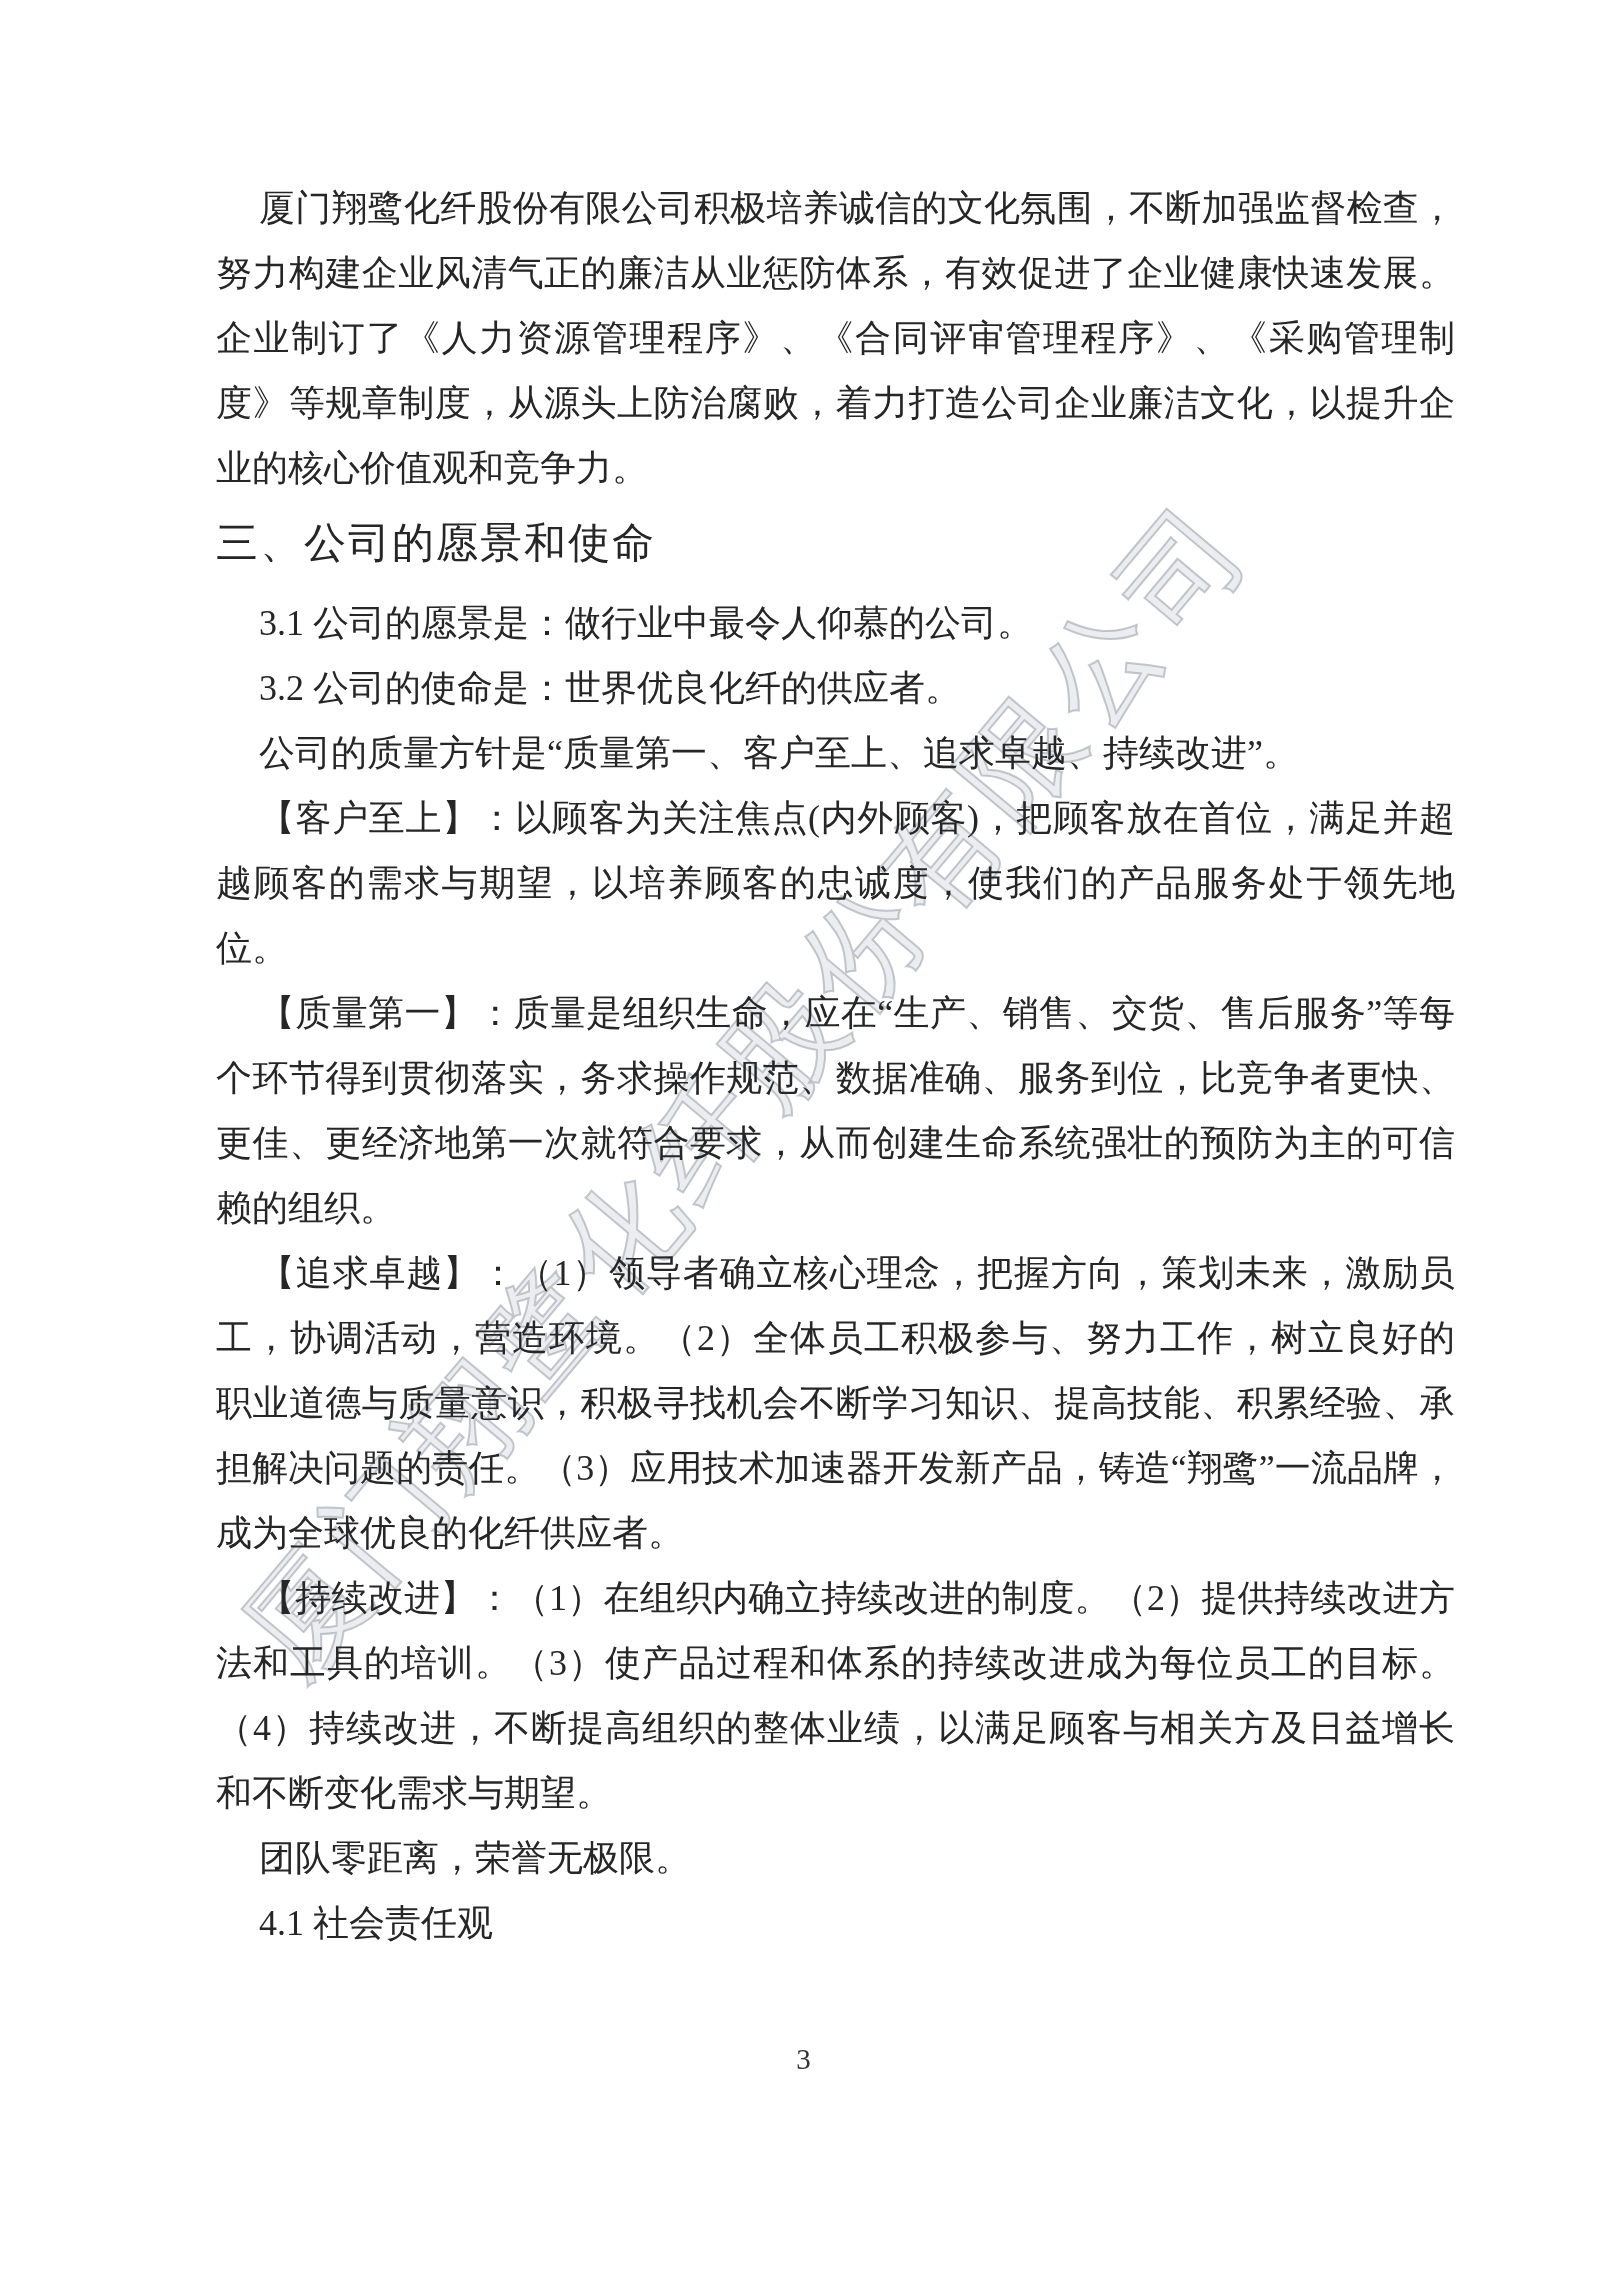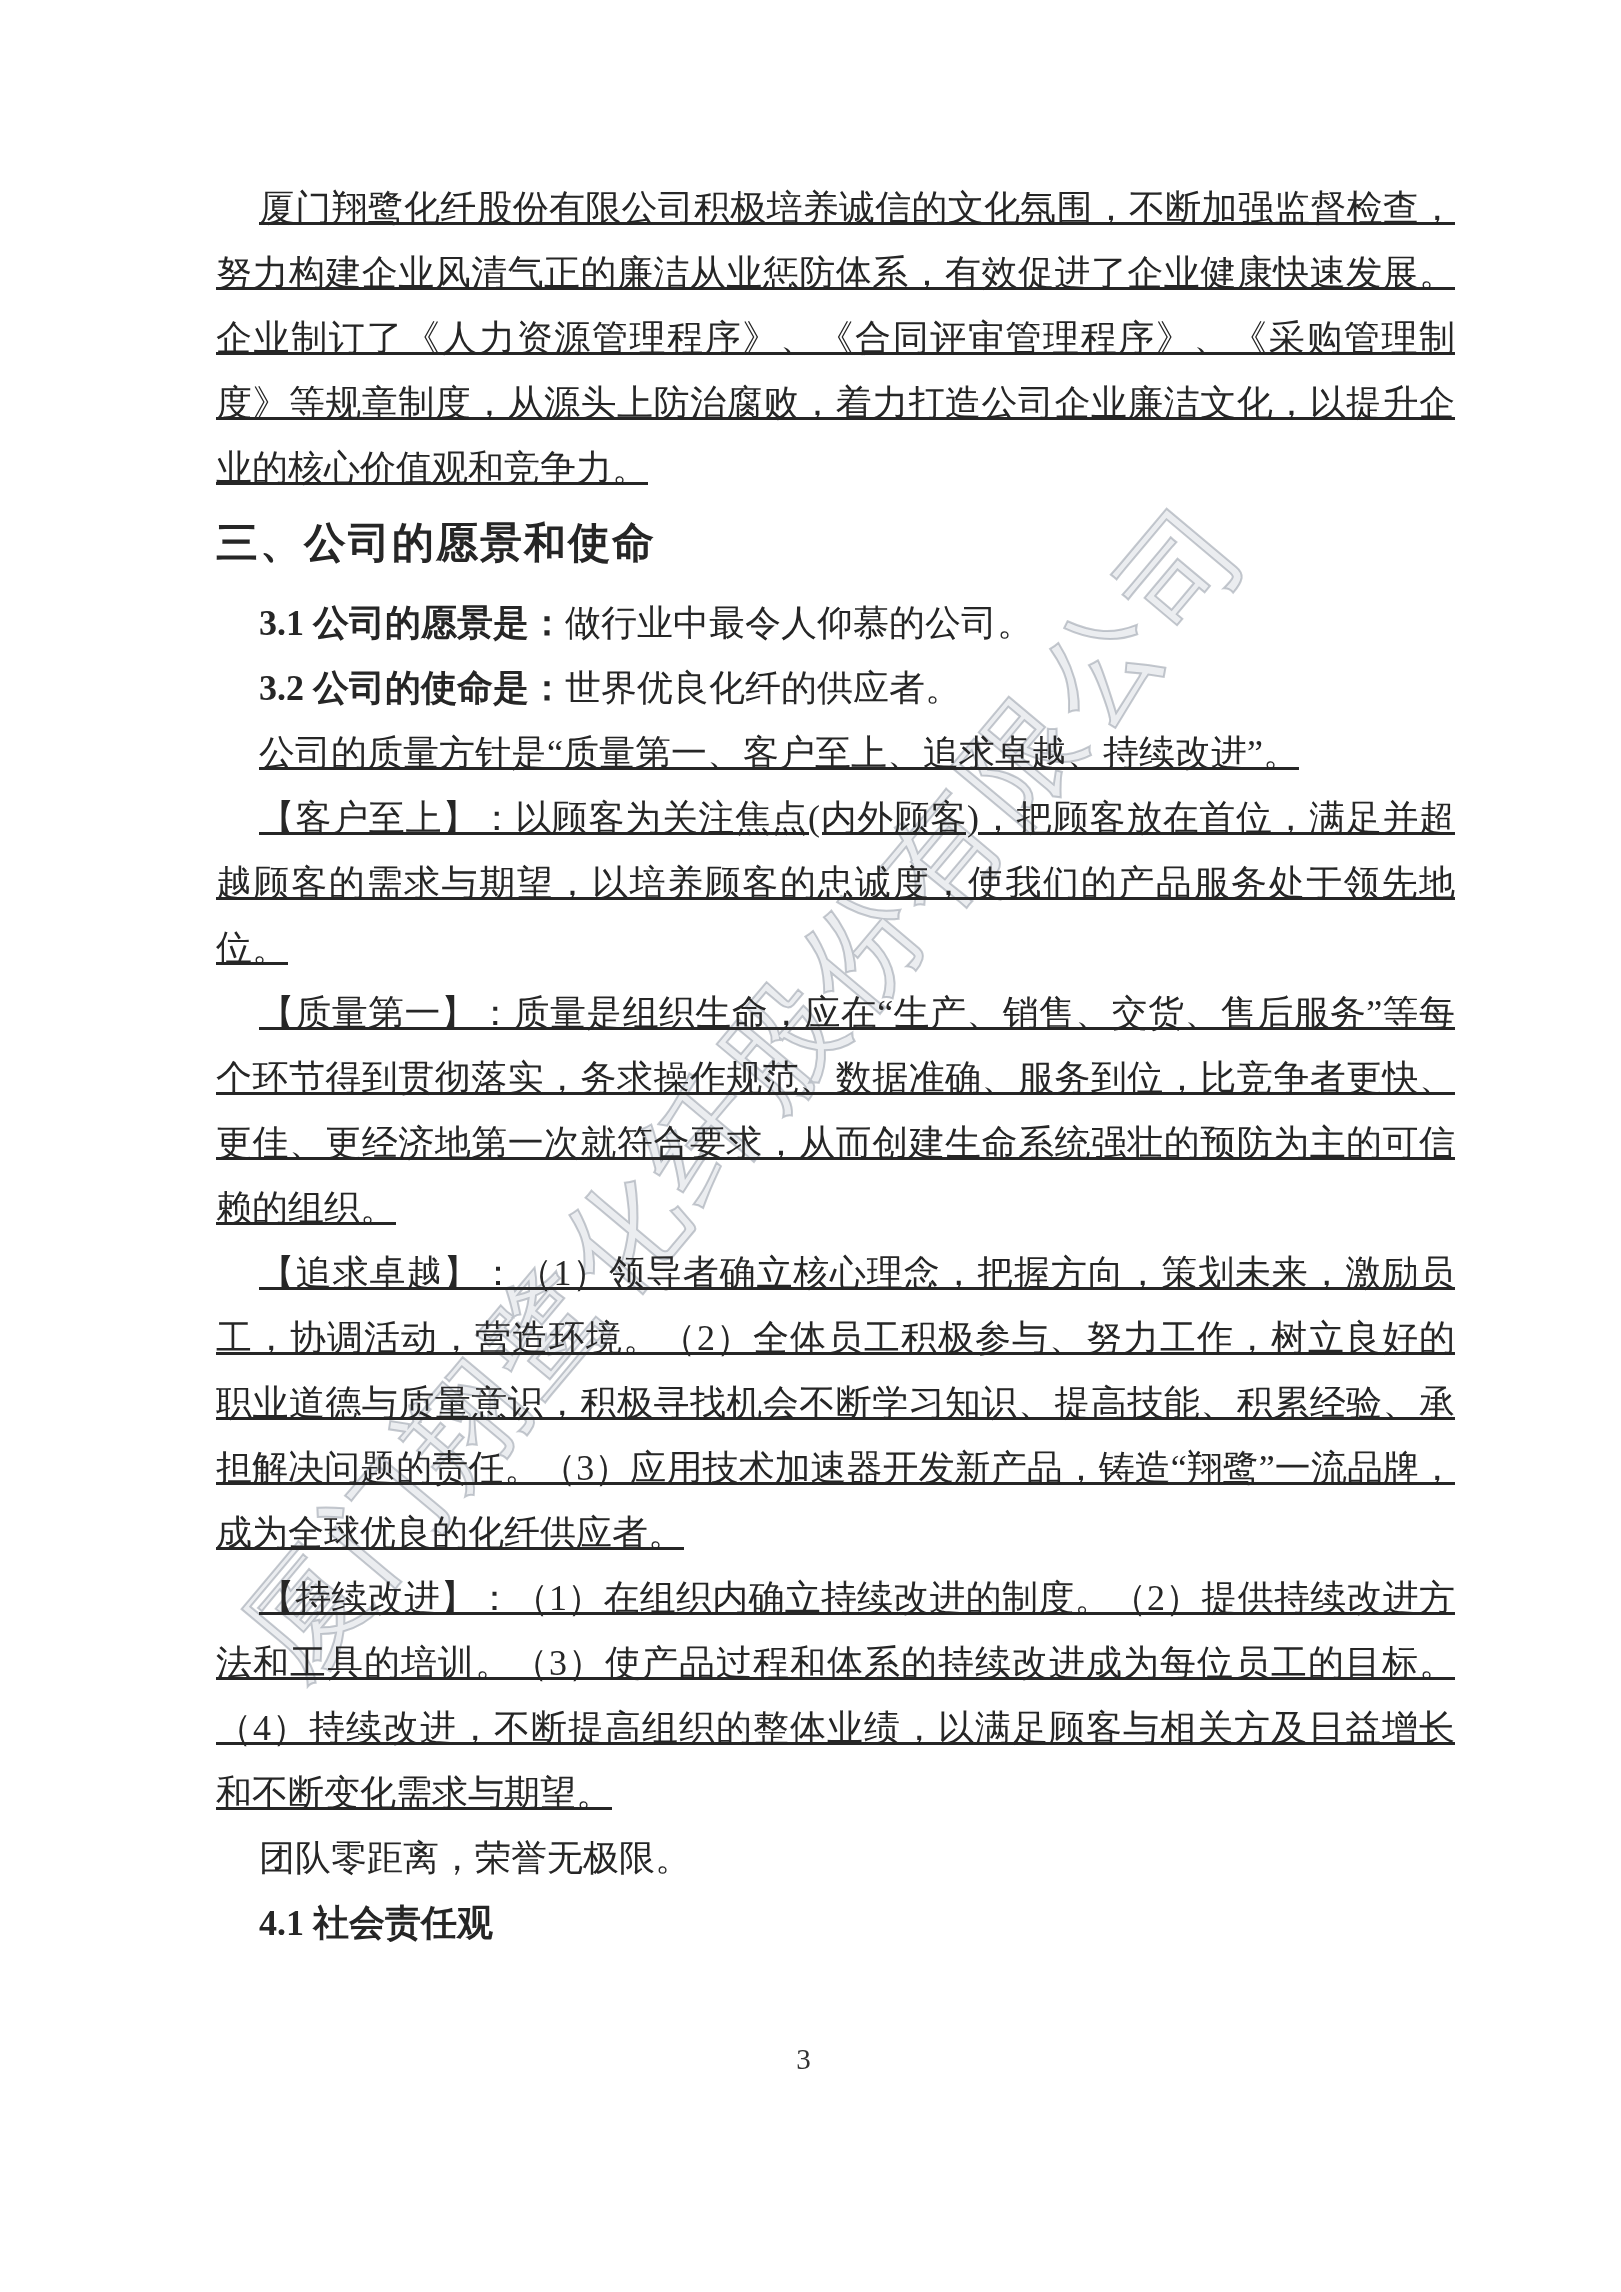--- a/index.html
+++ b/index.html
@@ -38,27 +38,26 @@
     width: 1239px;
     font-size: 36px;
     line-height: 65px;
   }
   .content p {
     margin: 0;
   }
   .p {
     text-indent: 43px;
     text-align: justify;
-    text-decoration: underline;
   }
   .sub {
     text-indent: 43px;
   }
   .b {
-    font-weight: bold;
+    font-weight: normal;
   }
   h2.h2 {
     font-size: 42px;
     line-height: 69px;
     margin: 7.8px 0 13.7px 0;
     font-weight: bold;
     letter-spacing: 2px;
   }
   .page-number {
     position: absolute;

